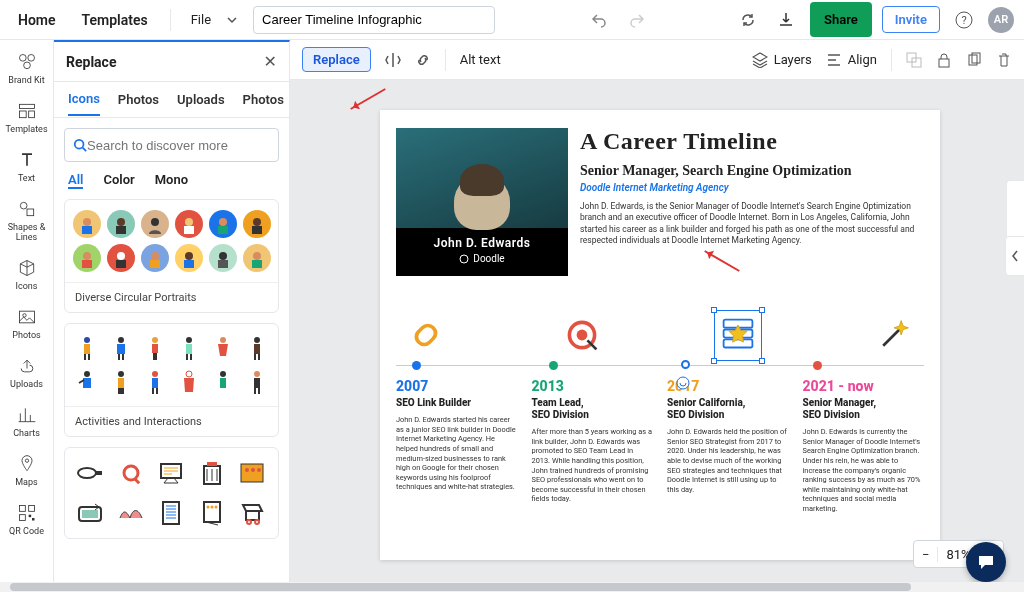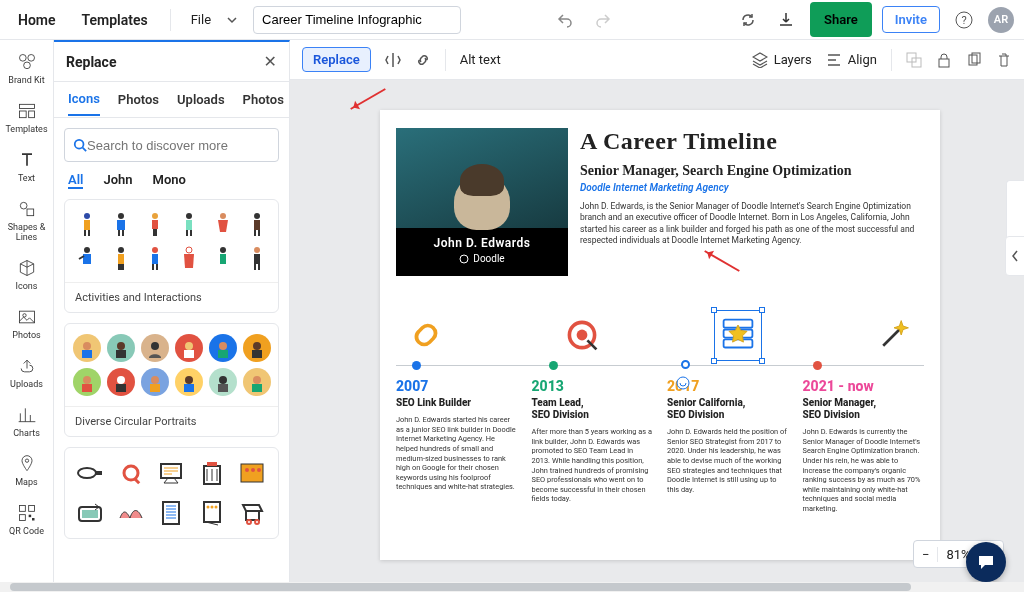--- a/index.html
+++ b/index.html
@@ -2,21 +2,21 @@
 <html><head>
 <meta charset="utf-8">
 <style>
   * { box-sizing: border-box; margin: 0; padding: 0; }
   html, body { width: 1024px; height: 592px; overflow: hidden; font-family: -apple-system, BlinkMacSystemFont, "Segoe UI", Roboto, Arial, sans-serif; font-size: 13px; color: #222; background: #f5f6f7; }
   
   .topbar { position: absolute; top: 0; left: 0; right: 0; height: 40px; background: #fff; border-bottom: 1px solid #e5e7eb; display: flex; align-items: center; padding: 0 10px; gap: 10px; }
   .topbar .nav-link { padding: 6px 8px; font-weight: 600; font-size: 14px; cursor: pointer; }
   .topbar .vsep { width: 1px; height: 22px; background: #e5e7eb; margin: 0 4px; }
   .file-menu { display: flex; align-items: center; gap: 16px; padding: 4px 6px; border-radius: 4px; cursor: pointer; }
-  .title-input { width: 208px; height: 28px; border: 1px solid #d0d5dd; border-radius: 4px; padding: 4px 8px; font-size: 13px; }
+  .title-input { width: 242px; height: 28px; border: 1px solid #d0d5dd; border-radius: 4px; padding: 4px 8px; font-size: 13px; }
   .topbar .spacer { flex: 1; }
   .ico-btn { width: 28px; height: 28px; display: flex; align-items: center; justify-content: center; border-radius: 4px; cursor: pointer; color: #555; }
   .share-btn { background: #0f9d58; color: #000000; padding: 10px 14px; border-radius: 4px; font-weight: 600; font-size: 13px; cursor: pointer; }
   .invite-btn { border: 1px solid #3b82f6; color: #3b82f6; padding: 5px 12px; border-radius: 4px; font-weight: 600; font-size: 13px; cursor: pointer; }
   .avatar { width: 26px; height: 26px; border-radius: 50%; background: #9ca3af; color: #fff; display: flex; align-items: center; justify-content: center; font-size: 11px; font-weight: 600; }
   
   .toolrail { position: absolute; top: 40px; left: 0; width: 54px; bottom: 0; background: #fff; border-right: 1px solid #e5e7eb; display: flex; flex-direction: column; align-items: center; padding-top: 6px; gap: 4px; }
   .rail-item { width: 50px; display: flex; flex-direction: column; align-items: center; padding: 6px 0; cursor: pointer; font-size: 9px; color: #333; text-align: center; gap: 3px; }
   .rail-item svg { width: 20px; height: 20px; }
   
@@ -236,24 +236,102 @@
     <div class="search-box">
       <svg width="14" height="14" viewBox="0 0 16 16">
           <circle cx="7" cy="7" r="5" fill="none" stroke="#1a73e8" stroke-width="2"></circle>
           <path d="M11 11l4 4" stroke="#1a73e8" stroke-width="2"></path>
         </svg>
       <input placeholder="Search to discover more" style="">
     </div>
   </div>
   <div class="filter-row">
     <div class="f active">All</div>
-    <div class="f">John</div>
+    <div class="f">Color</div>
     <div class="f">Mono</div>
   </div>
   <div class="panel-body">
+    <div class="icon-card">
+      <div class="icon-grid">
+        <div class="ig-cell" style="background:#f0c674">
+            <svg width="20" height="20">
+              <circle cx="10" cy="8" r="4" fill="#d98c5f"></circle>
+              <rect x="5" y="12" width="10" height="8" fill="#1a73e8"></rect>
+            </svg>
+          </div>
+        <div class="ig-cell" style="background:#88c9b7">
+            <svg width="20" height="20">
+              <circle cx="10" cy="8" r="4" fill="#5b3a29"></circle>
+              <rect x="5" y="12" width="10" height="8" fill="#333"></rect>
+            </svg>
+          </div>
+        <div class="ig-cell" style="background:#d9b38c">
+            <svg width="20" height="20">
+              <circle cx="10" cy="8" r="4" fill="#333"></circle>
+              <path d="M4 20c0-5 12-5 12 0" fill="#555"></path>
+            </svg>
+          </div>
+        <div class="ig-cell" style="background:#e15241">
+            <svg width="20" height="20">
+              <circle cx="10" cy="8" r="4" fill="#f0c674"></circle>
+              <rect x="5" y="12" width="10" height="8" fill="#fff"></rect>
+            </svg>
+          </div>
+        <div class="ig-cell" style="background:#1a73e8">
+            <svg width="20" height="20">
+              <circle cx="10" cy="8" r="4" fill="#d98c5f"></circle>
+              <rect x="5" y="12" width="10" height="8" fill="#17a673"></rect>
+            </svg>
+          </div>
+        <div class="ig-cell" style="background:#f0a020">
+            <svg width="20" height="20">
+              <circle cx="10" cy="8" r="4" fill="#5b3a29"></circle>
+              <rect x="5" y="12" width="10" height="8" fill="#333"></rect>
+            </svg>
+          </div>
+        <div class="ig-cell" style="background:#a0d468">
+            <svg width="20" height="20">
+              <circle cx="10" cy="8" r="4" fill="#d98c5f"></circle>
+              <rect x="5" y="12" width="10" height="8" fill="#e15241"></rect>
+            </svg>
+          </div>
+        <div class="ig-cell" style="background:#e15241">
+            <svg width="20" height="20">
+              <circle cx="10" cy="8" r="4" fill="#fff"></circle>
+              <rect x="5" y="12" width="10" height="8" fill="#333"></rect>
+            </svg>
+          </div>
+        <div class="ig-cell" style="background:#7aa3e0">
+            <svg width="20" height="20">
+              <circle cx="10" cy="8" r="4" fill="#d98c5f"></circle>
+              <rect x="5" y="12" width="10" height="8" fill="#f0a020"></rect>
+            </svg>
+          </div>
+        <div class="ig-cell" style="background:#ffd166">
+            <svg width="20" height="20">
+              <circle cx="10" cy="8" r="4" fill="#5b3a29"></circle>
+              <rect x="5" y="12" width="10" height="8" fill="#1a73e8"></rect>
+            </svg>
+          </div>
+        <div class="ig-cell" style="background:#b4e0cc">
+            <svg width="20" height="20">
+              <circle cx="10" cy="8" r="4" fill="#333"></circle>
+              <rect x="5" y="12" width="10" height="8" fill="#555"></rect>
+            </svg>
+          </div>
+        <div class="ig-cell" style="background:#f0c674">
+            <svg width="20" height="20">
+              <circle cx="10" cy="8" r="4" fill="#d98c5f"></circle>
+              <rect x="5" y="12" width="10" height="8" fill="#17a673"></rect>
+            </svg>
+          </div>
+      </div>
+      <div class="card-caption">Diverse Circular Portraits</div>
+    </div>
+
     <div class="icon-card">
       <div class="icon-grid">
         <div class="ig-cell">
             <svg width="22" height="26" viewBox="0 0 22 26">
               <circle cx="11" cy="5" r="3" fill="#2d4aa8"></circle>
               <rect x="8" y="9" width="6" height="10" fill="#f0a020"></rect>
               <rect x="8" y="19" width="2" height="6" fill="#333"></rect>
               <rect x="12" y="19" width="2" height="6" fill="#333"></rect>
             </svg>
           </div>
@@ -331,98 +409,20 @@
         <div class="ig-cell">
             <svg width="22" height="26" viewBox="0 0 22 26">
               <circle cx="11" cy="5" r="3" fill="#d98c5f"></circle>
               <rect x="8" y="9" width="6" height="10" fill="#333"></rect>
               <rect x="8" y="19" width="2" height="6" fill="#333"></rect>
               <rect x="12" y="19" width="2" height="6" fill="#333"></rect>
             </svg>
           </div>
       </div>
       <div class="card-caption">Activities and Interactions</div>
-    </div>
-
-    <div class="icon-card">
-      <div class="icon-grid">
-        <div class="ig-cell" style="background:#f0c674">
-            <svg width="20" height="20">
-              <circle cx="10" cy="8" r="4" fill="#d98c5f"></circle>
-              <rect x="5" y="12" width="10" height="8" fill="#1a73e8"></rect>
-            </svg>
-          </div>
-        <div class="ig-cell" style="background:#88c9b7">
-            <svg width="20" height="20">
-              <circle cx="10" cy="8" r="4" fill="#5b3a29"></circle>
-              <rect x="5" y="12" width="10" height="8" fill="#333"></rect>
-            </svg>
-          </div>
-        <div class="ig-cell" style="background:#d9b38c">
-            <svg width="20" height="20">
-              <circle cx="10" cy="8" r="4" fill="#333"></circle>
-              <path d="M4 20c0-5 12-5 12 0" fill="#555"></path>
-            </svg>
-          </div>
-        <div class="ig-cell" style="background:#e15241">
-            <svg width="20" height="20">
-              <circle cx="10" cy="8" r="4" fill="#f0c674"></circle>
-              <rect x="5" y="12" width="10" height="8" fill="#fff"></rect>
-            </svg>
-          </div>
-        <div class="ig-cell" style="background:#1a73e8">
-            <svg width="20" height="20">
-              <circle cx="10" cy="8" r="4" fill="#d98c5f"></circle>
-              <rect x="5" y="12" width="10" height="8" fill="#17a673"></rect>
-            </svg>
-          </div>
-        <div class="ig-cell" style="background:#f0a020">
-            <svg width="20" height="20">
-              <circle cx="10" cy="8" r="4" fill="#5b3a29"></circle>
-              <rect x="5" y="12" width="10" height="8" fill="#333"></rect>
-            </svg>
-          </div>
-        <div class="ig-cell" style="background:#a0d468">
-            <svg width="20" height="20">
-              <circle cx="10" cy="8" r="4" fill="#d98c5f"></circle>
-              <rect x="5" y="12" width="10" height="8" fill="#e15241"></rect>
-            </svg>
-          </div>
-        <div class="ig-cell" style="background:#e15241">
-            <svg width="20" height="20">
-              <circle cx="10" cy="8" r="4" fill="#fff"></circle>
-              <rect x="5" y="12" width="10" height="8" fill="#333"></rect>
-            </svg>
-          </div>
-        <div class="ig-cell" style="background:#7aa3e0">
-            <svg width="20" height="20">
-              <circle cx="10" cy="8" r="4" fill="#d98c5f"></circle>
-              <rect x="5" y="12" width="10" height="8" fill="#f0a020"></rect>
-            </svg>
-          </div>
-        <div class="ig-cell" style="background:#ffd166">
-            <svg width="20" height="20">
-              <circle cx="10" cy="8" r="4" fill="#5b3a29"></circle>
-              <rect x="5" y="12" width="10" height="8" fill="#1a73e8"></rect>
-            </svg>
-          </div>
-        <div class="ig-cell" style="background:#b4e0cc">
-            <svg width="20" height="20">
-              <circle cx="10" cy="8" r="4" fill="#333"></circle>
-              <rect x="5" y="12" width="10" height="8" fill="#555"></rect>
-            </svg>
-          </div>
-        <div class="ig-cell" style="background:#f0c674">
-            <svg width="20" height="20">
-              <circle cx="10" cy="8" r="4" fill="#d98c5f"></circle>
-              <rect x="5" y="12" width="10" height="8" fill="#17a673"></rect>
-            </svg>
-          </div>
-      </div>
-      <div class="card-caption">Diverse Circular Portraits</div>
     </div>
 
     <div class="icon-card">
       <div class="icon-grid2">
         <div class="ig2-cell">
             <svg width="26" height="22" viewBox="0 0 26 22">
               <ellipse cx="10" cy="11" rx="9" ry="5" fill="none" stroke="#333" stroke-width="2"></ellipse>
               <rect x="18" y="9" width="7" height="4" fill="#333"></rect>
             </svg>
           </div>

